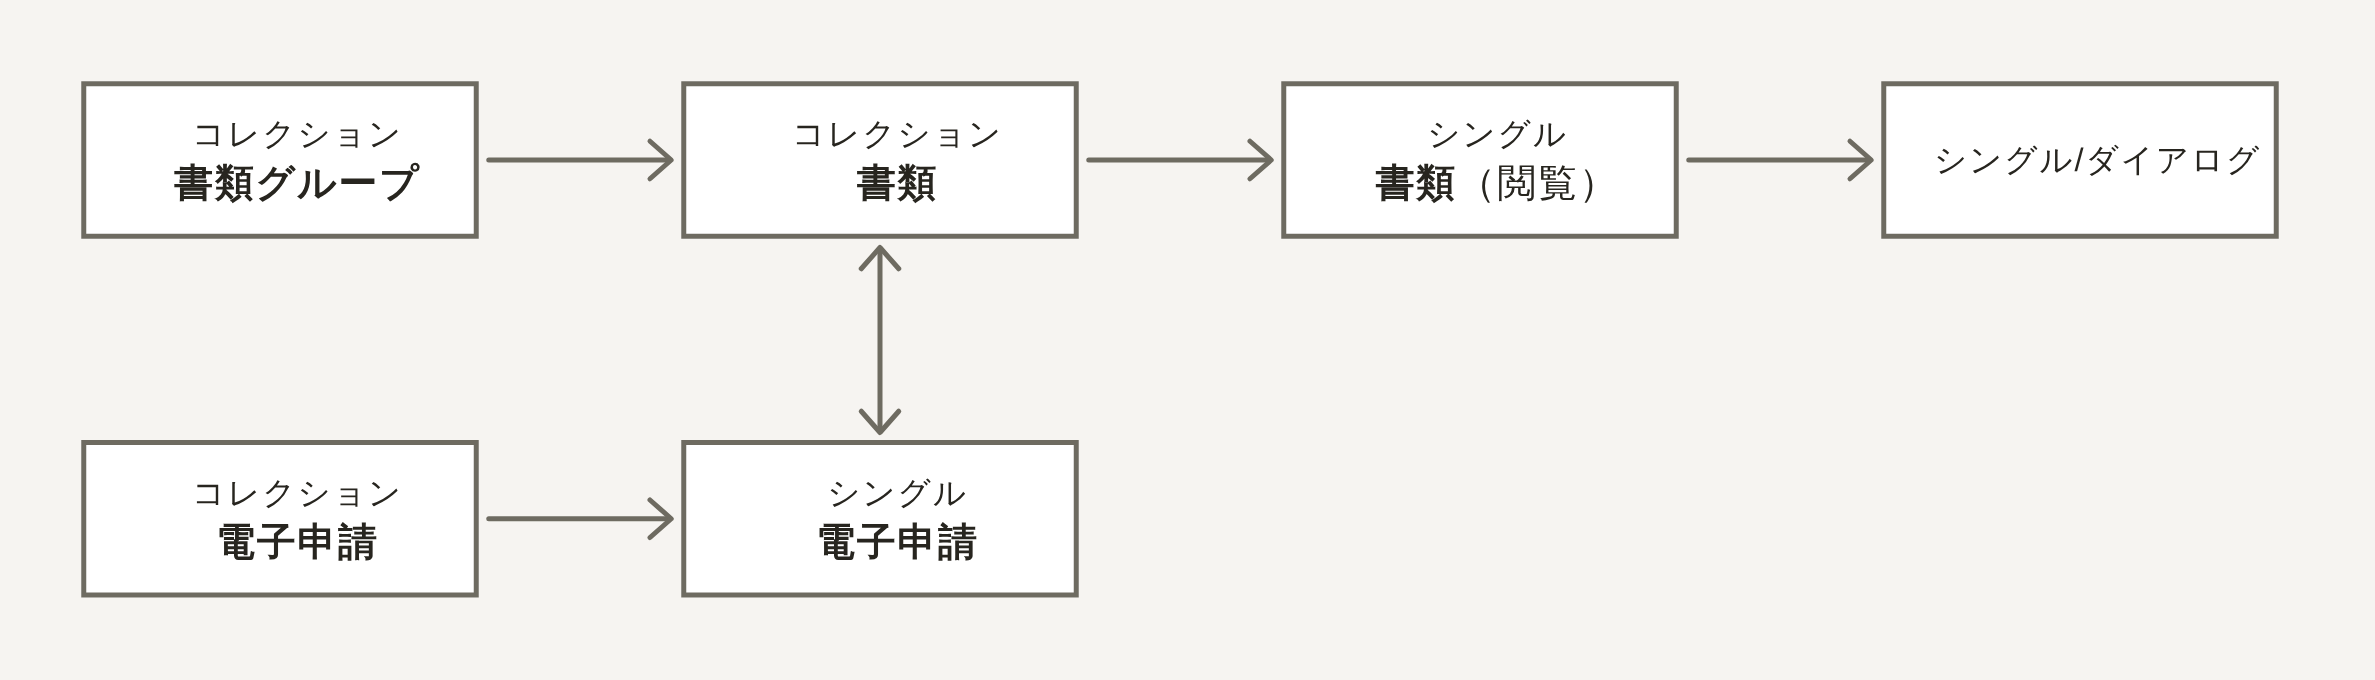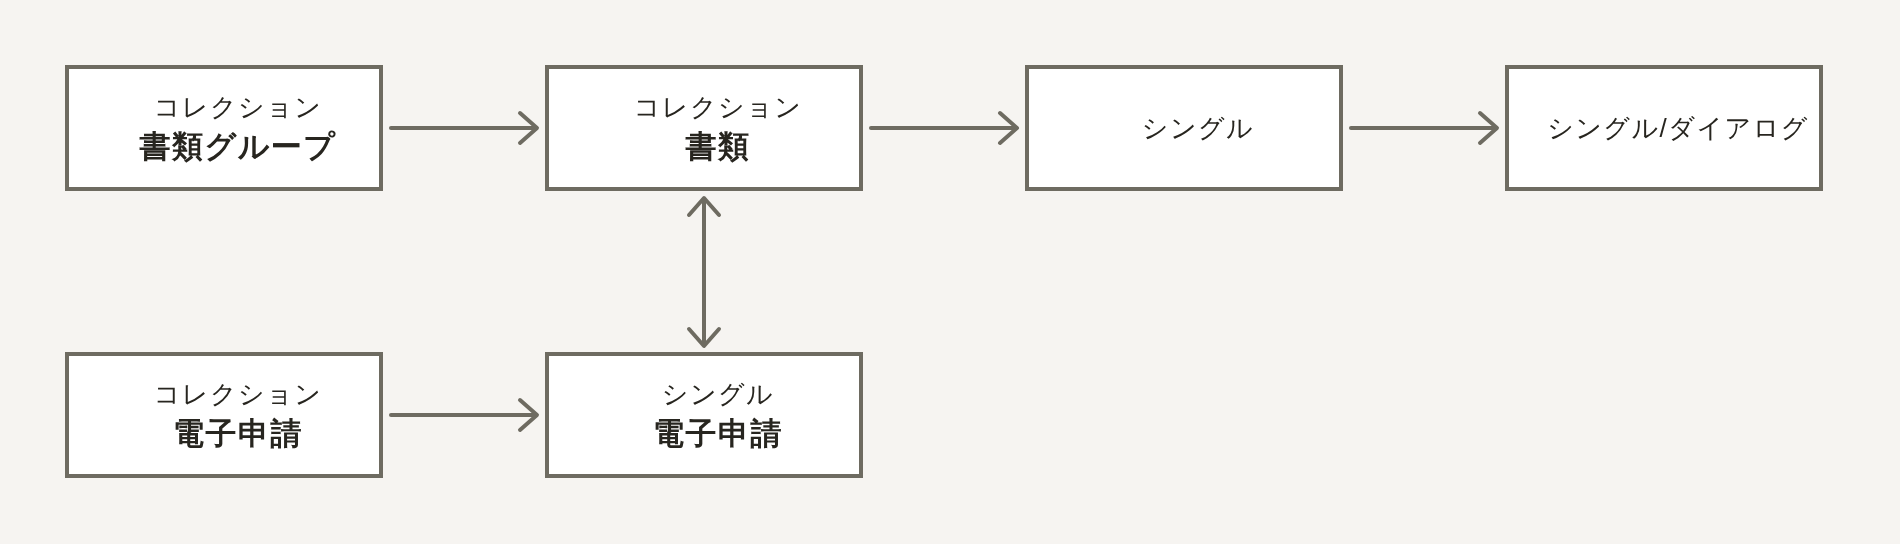--- a/index.html
+++ b/index.html
@@ -112,20 +112,21 @@
     <div class="node-name"><span class="name-main">書類グループ</span><span class="name-suffix"></span></div>
   </div>
 
   <div class="node node-2">
     <div class="node-type">コレクション</div>
     <div class="node-name"><span class="name-main">書類</span><span class="name-suffix"></span></div>
   </div>
 
   <div class="node node-3">
     <div class="node-type">シングル</div>
+    <div class="node-name"><span class="name-main">書類</span><span class="name-suffix">（閲覧）</span></div>
   </div>
 
   <div class="node node-4">
     <div class="node-type">シングル/ダイアログ</div>
   </div>
 
   <div class="node node-5">
     <div class="node-type">コレクション</div>
     <div class="node-name"><span class="name-main">電子申請</span><span class="name-suffix"></span></div>
   </div>

